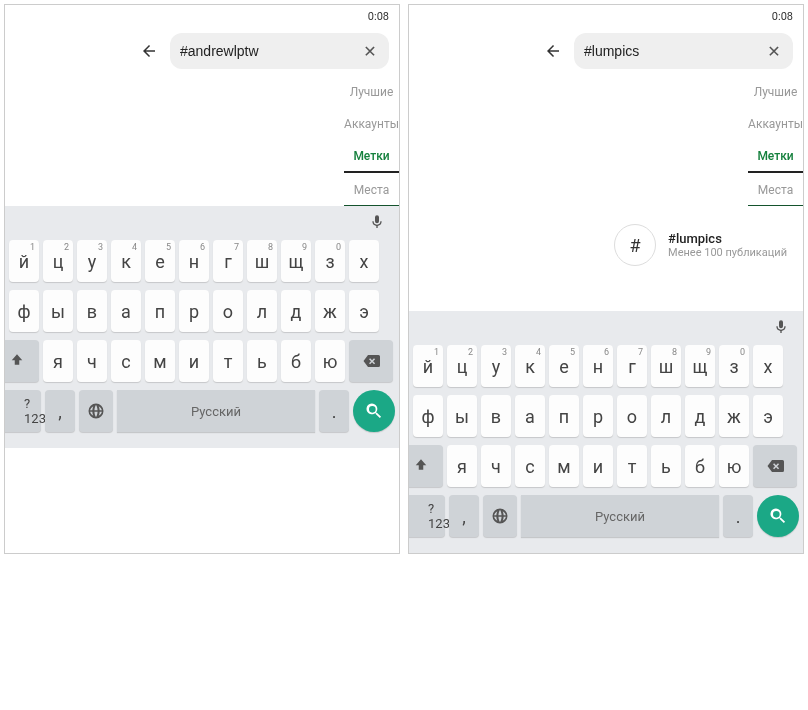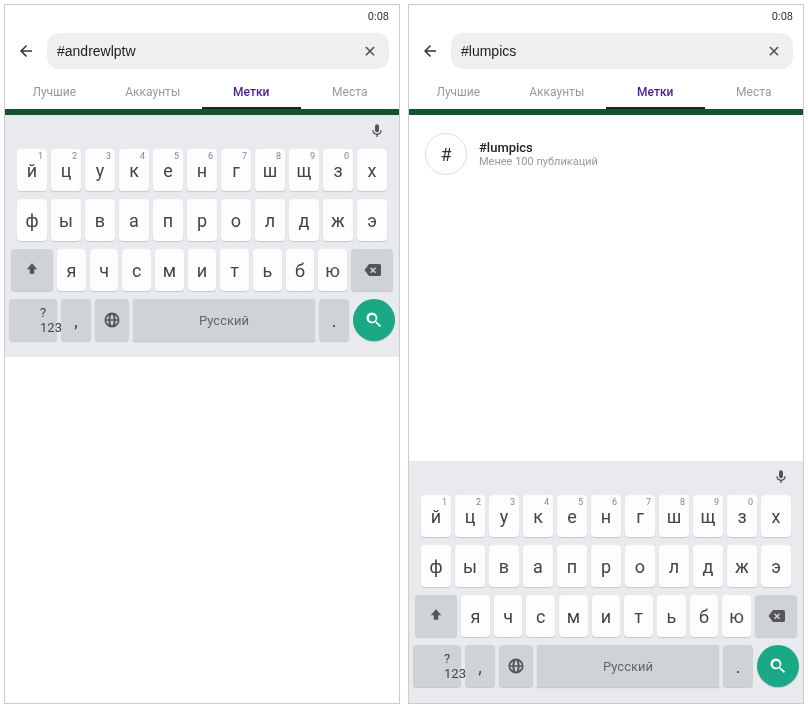--- a/index.html
+++ b/index.html
@@ -7,26 +7,27 @@
     background: #fff;
     font-family: -apple-system, BlinkMacSystemFont, "Segoe UI", Roboto, sans-serif;
     display: flex;
     gap: 8px;
     padding: 4px;
     width: 808px;
     height: 710px;
   }
   .phone {
     width: 398px;
-    height: 700px;
+    height: 550px;
     background: #fff;
     border: 1px solid #ccc;
     display: flex;
     flex-direction: column;
     overflow: hidden;
+    align-items: flex-end;
   }
   .status-bar {
     height: 22px;
     display: flex;
     justify-content: flex-end;
     align-items: center;
     padding: 0 10px;
     font-size: 11px;
     color: #333;
   }
@@ -62,32 +63,33 @@
     outline: none;
   }
   .clear-icon {
     width: 18px; height: 18px;
     display: flex; align-items: center; justify-content: center;
     color: #555;
     font-size: 16px;
   }
   .tabs {
     display: flex;
-    border-bottom: 6px solid #14532d;
+    border-bottom: 1px solid #14532d;
+    flex-direction: column;
   }
   .tab {
     flex: 1;
     text-align: center;
     font-size: 12px;
     color: #999;
     padding: 10px 0 8px 0;
     cursor: pointer;
   }
   .tab.active {
-    color: #4c1d95;
+    color: #15803d;
     font-weight: 500;
     border-bottom: 2px solid #222;
   }
   .content {
     flex: 1;
     overflow: hidden;
     padding: 14px 16px;
   }
   .no-results {
     font-size: 12px;

